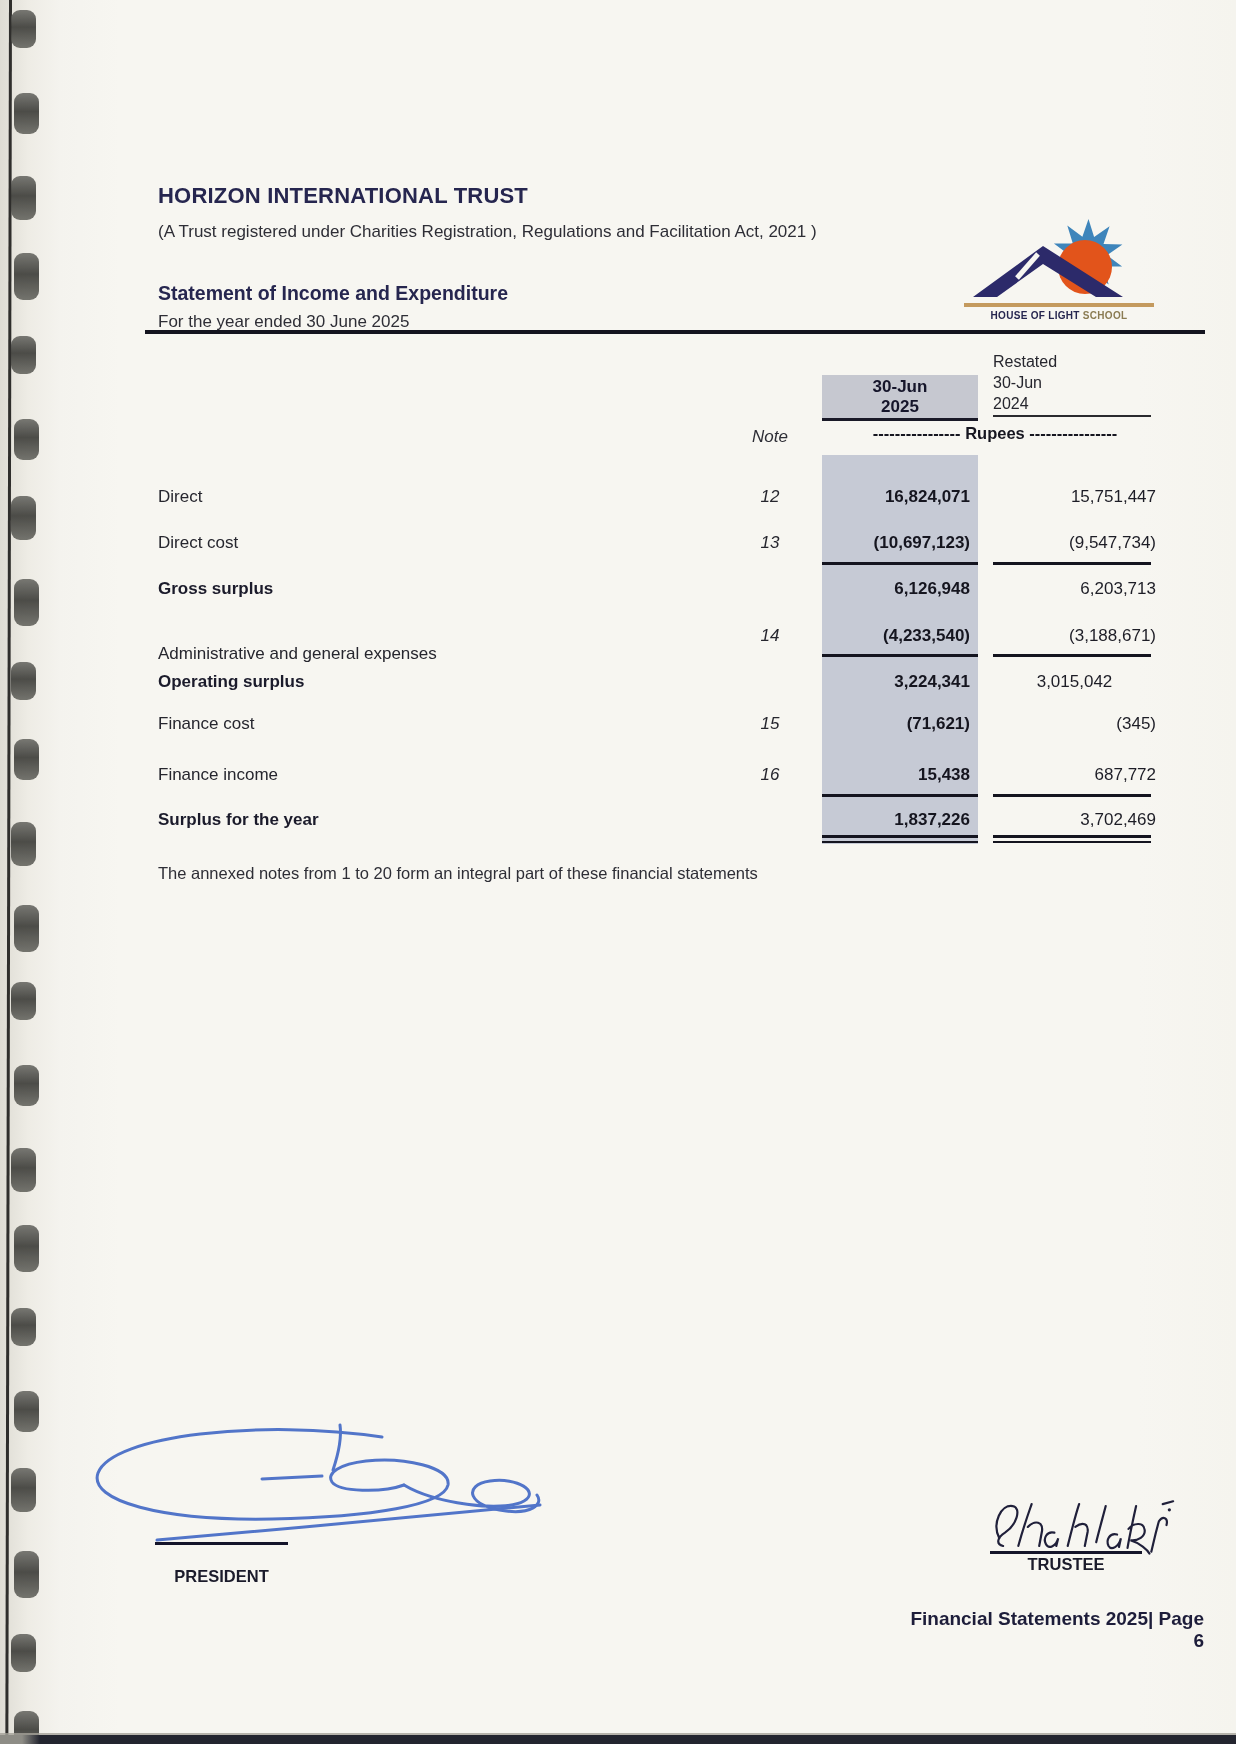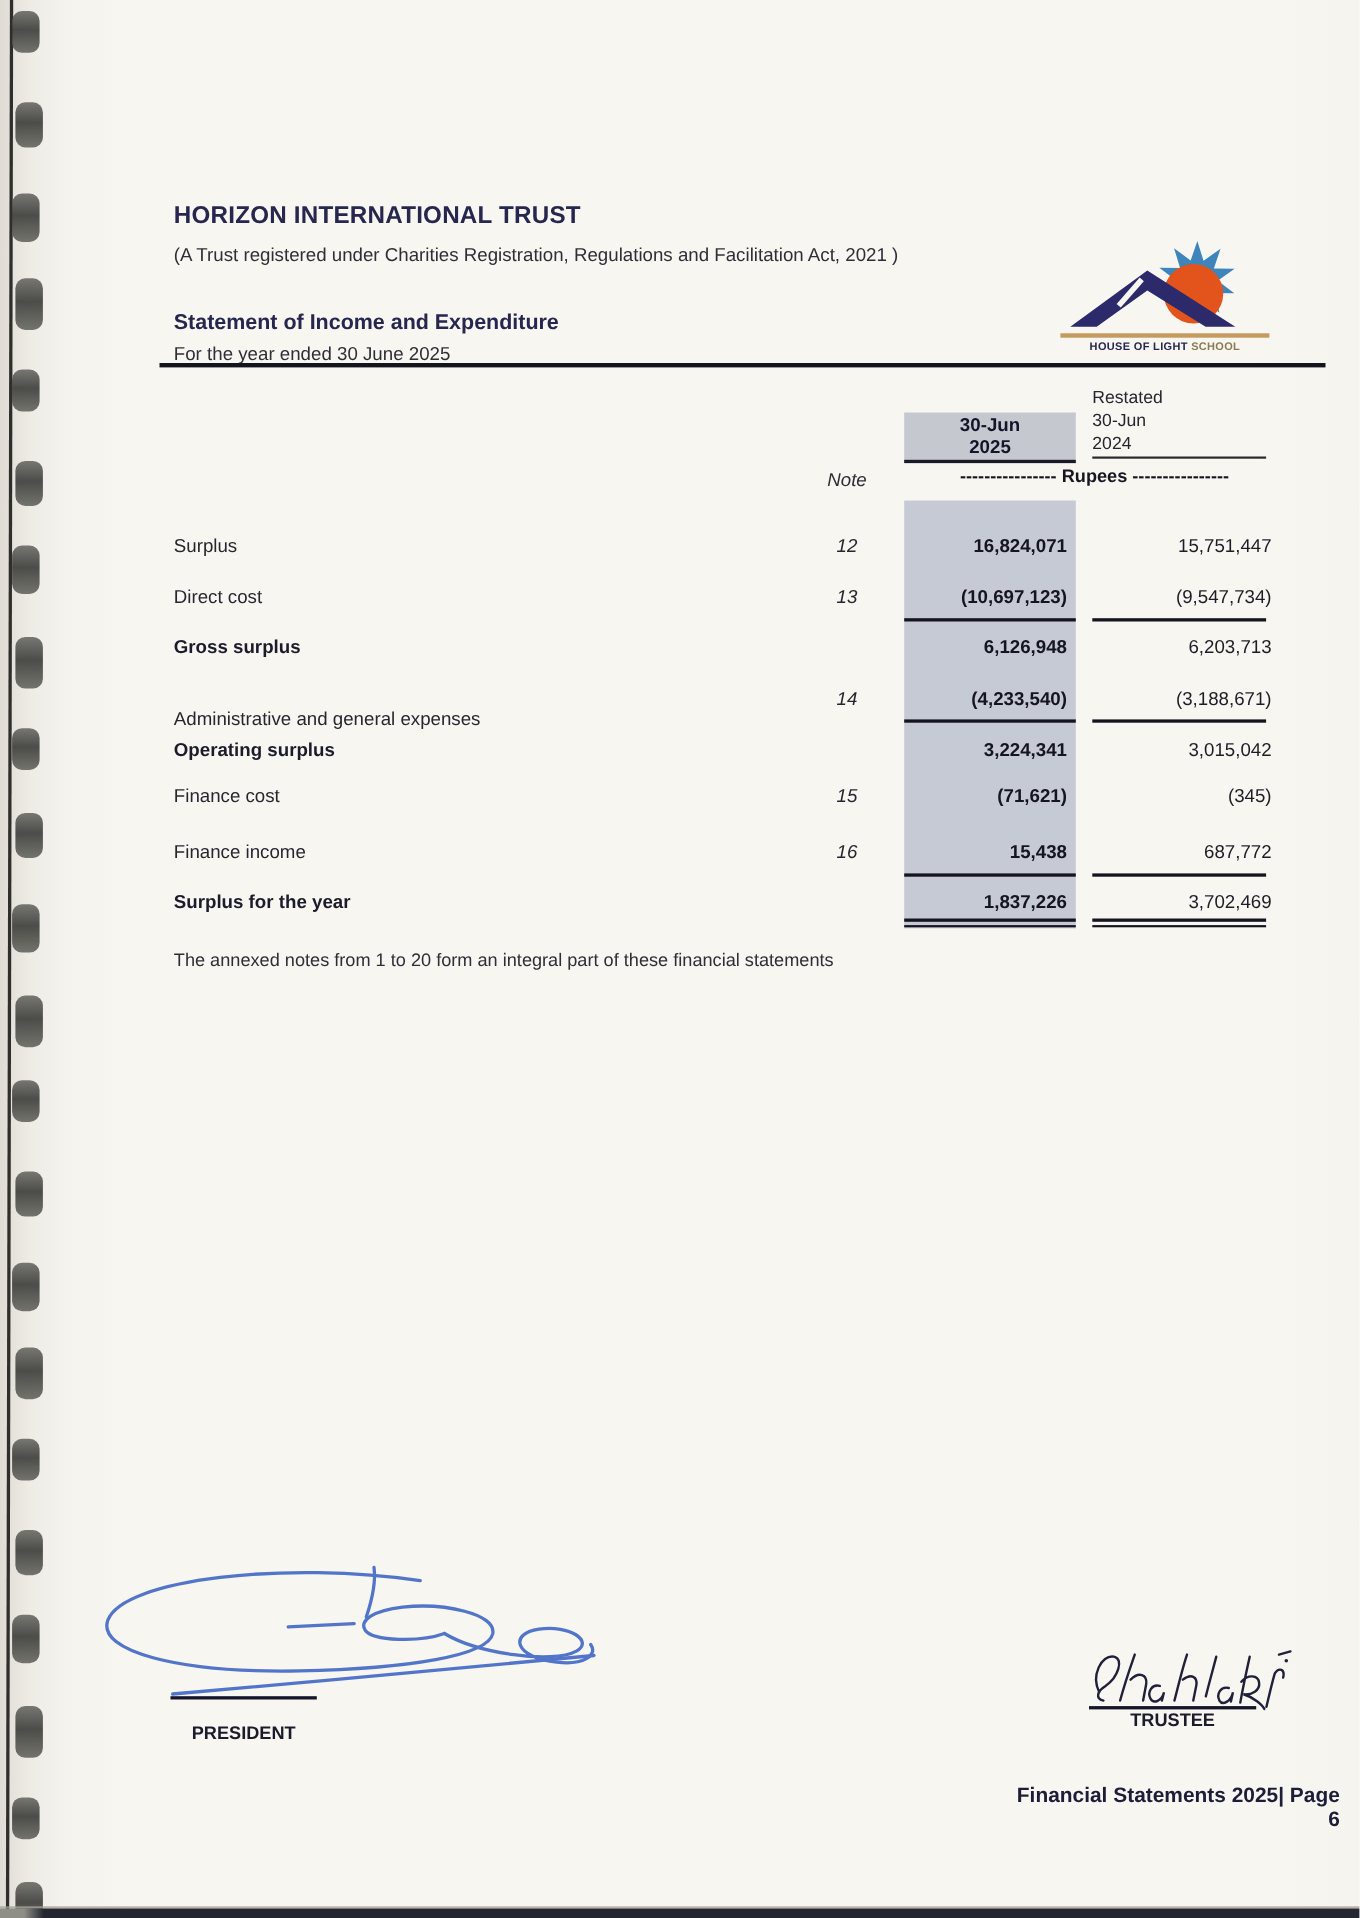--- a/index.html
+++ b/index.html
@@ -49,21 +49,21 @@
   .row-bold .lbl{font-weight:bold;color:#1b1b2b;}
   .rule-seg{position:absolute;height:2.5px;background:#14141f;}
   .annexed{position:absolute;left:158px;top:864px;font-size:16.5px;color:#2e2e36;margin:0;}
   
   .sig-president{position:absolute;left:82px;top:1415px;}
   .president-line{position:absolute;left:155px;top:1542px;width:133px;height:2.5px;background:#14142a;}
   .president-label{position:absolute;left:155px;top:1548px;width:133px;text-align:center;font-size:16.5px;font-weight:bold;color:#1b1b2b;margin-top:19px;}
   .sig-trustee{position:absolute;left:986px;top:1496px;}
   .trustee-line{position:absolute;left:990px;top:1551px;width:152px;height:2.5px;background:#15152a;}
   .trustee-label{position:absolute;left:990px;top:1555px;width:152px;text-align:center;font-size:16.5px;font-weight:bold;color:#1b1b2b;}
-  .footer-text{position:absolute;left:900px;top:1604px;width:300px;text-align:right;font-size:19px;font-weight:bold;color:#1d1d3a;margin:18px;}
+  .footer-text{position:absolute;left:900px;top:1604px;width:300px;text-align:right;font-size:19px;font-weight:bold;color:#1d1d3a;margin:4px;}
 </style>
 </head>
 <body>
 
 <div class="page">
 
   <div class="edge-line"></div>
   <div id="binding">
       <div class="hole" style="left: 11px; top: 10px; height: 38px;"></div>
       <div class="hole" style="left: 14px; top: 93px; height: 41px;"></div>
@@ -119,21 +119,21 @@
   <div class="head-2024">
     <div>Restated</div>
     <div>30-Jun</div>
     <div>2024</div>
   </div>
   <div class="note-head">Note</div>
   <div class="rupees-line">---------------- Rupees ----------------</div>
 
   <div id="rows">
       <div>
-        <div class="cell lbl" style="top: 487px;">Surplus</div>
+        <div class="cell lbl" style="top: 487px;">Direct</div>
         <div class="cell note" style="top: 487px;">12</div>
         <div class="cell v1" style="top: 487px;">16,824,071</div>
         <div class="cell v2" style="top: 487px;">15,751,447</div>
       </div>
       <div>
         <div class="cell lbl" style="top: 533px;">Direct cost</div>
         <div class="cell note" style="top: 533px;">13</div>
         <div class="cell v1" style="top: 533px;">(10,697,123)</div>
         <div class="cell v2" style="top: 533px;">(9,547,734)</div>
       </div>
@@ -146,21 +146,21 @@
       <div>
         <div class="cell lbl" style="top: 644px;">Administrative and general expenses</div>
         <div class="cell note" style="top: 626px;">14</div>
         <div class="cell v1" style="top: 626px;">(4,233,540)</div>
         <div class="cell v2" style="top: 626px;">(3,188,671)</div>
       </div>
       <div class="row-bold">
         <div class="cell lbl" style="top: 672px;">Operating surplus</div>
         <div class="cell note" style="top: 672px;"></div>
         <div class="cell v1" style="top: 672px;">3,224,341</div>
-        <div class="cell v2" style="top: 672px;">3,015,042</div>
+        <div class="cell v2" style="top: 672px; text-align: center;">3,015,042</div>
       </div>
       <div>
         <div class="cell lbl" style="top: 714px;">Finance cost</div>
         <div class="cell note" style="top: 714px;">15</div>
         <div class="cell v1" style="top: 714px;">(71,621)</div>
         <div class="cell v2" style="top: 714px;">(345)</div>
       </div>
       <div>
         <div class="cell lbl" style="top: 765px;">Finance income</div>
         <div class="cell note" style="top: 765px;">16</div>

